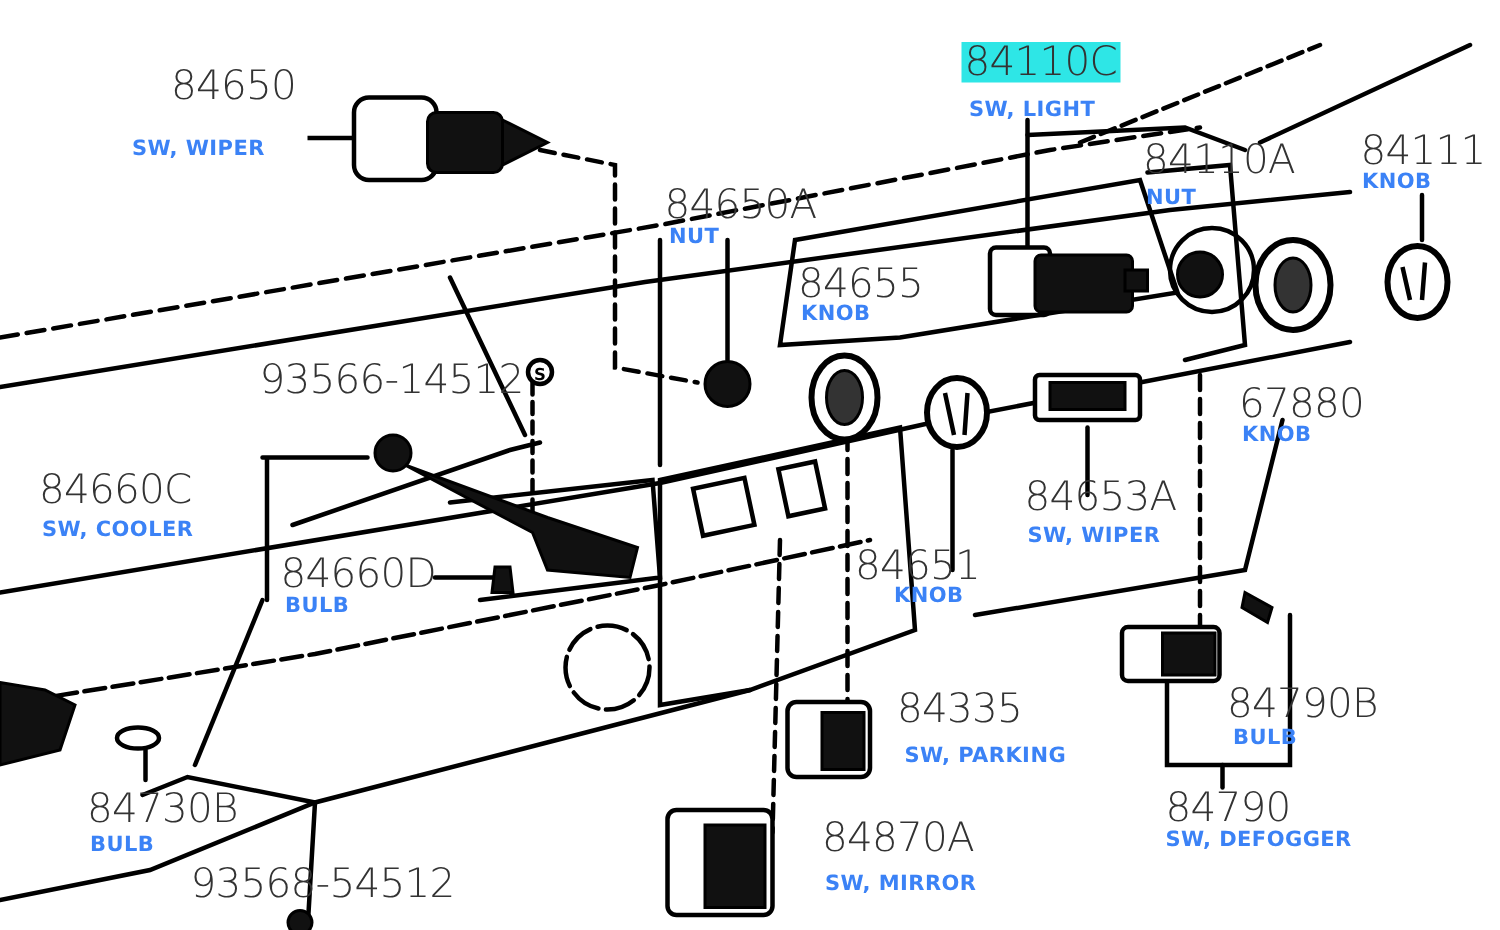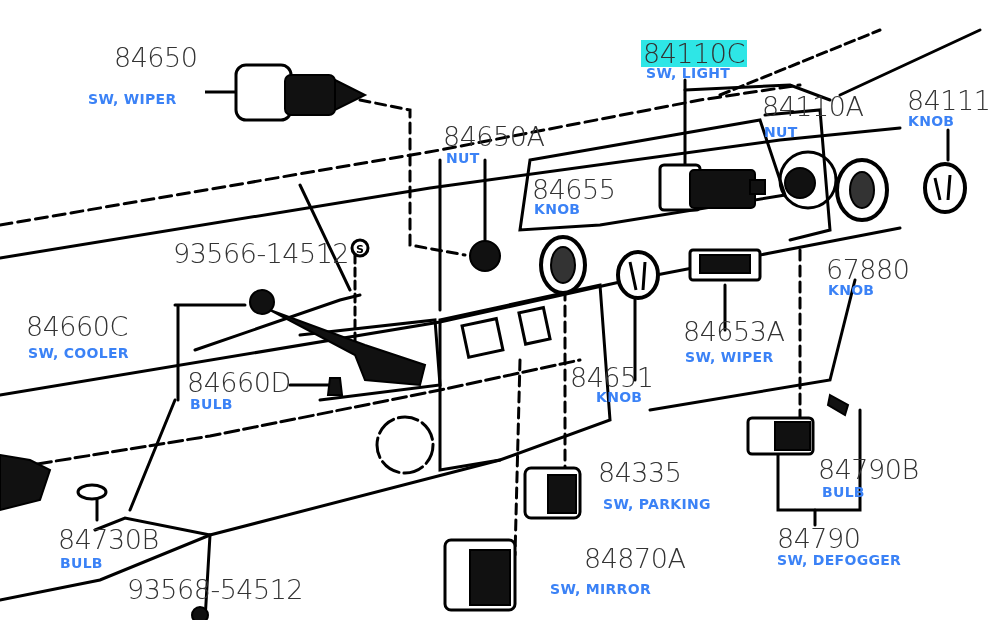--- a/index.html
+++ b/index.html
@@ -1,20 +1,20 @@
 <!DOCTYPE html>
 <html><head>
 <meta charset="utf-8">
 <style>
   html, body { margin:0; padding:0; background:#ffffff; }
   body { width:1000px; height:620px; position:relative; overflow:hidden; font-family:"DejaVu Sans", sans-serif; }
   #canvas { position:absolute; left:0; top:0; width:1000px; height:620px; }
   .pn { position:absolute; font-family:"DejaVu Sans", sans-serif; font-weight:200; font-size:27px; color:#333; letter-spacing:-0.5px; line-height:1; white-space:nowrap; }
   .desc { position:absolute; font-family:"DejaVu Sans", sans-serif; font-weight:bold; font-size:14px; color:#3b82f6; line-height:1; white-space:nowrap; letter-spacing:0.3px; }
-  .hl { background:#2ee6e6; padding:0 2px;margin-top:12px; }
+  .hl { background:#2ee6e6; padding:0 2px; }
 </style>
 </head>
 <body>
 
 <svg id="canvas" viewBox="0 0 1000 620" xmlns="http://www.w3.org/2000/svg">
   <g stroke="#000" stroke-width="3" fill="none" stroke-linecap="round">
 
     <path d="M0 225 L440 150 L700 100 L800 85" stroke-dasharray="12 6"></path>
     <path d="M0 258 L430 188 L780 140 L900 128"></path>
     <path d="M0 395 L440 322 L620 282 L900 228"></path>
@@ -145,19 +145,19 @@
 
 <div class="pn" style="left:598px;top:459px;">84335</div>
 <div class="desc" style="left:603px;top:497px;">SW, PARKING</div>
 
 <div class="pn" style="left:818px;top:456px;">84790B</div>
 <div class="desc" style="left:822px;top:485px;">BULB</div>
 
 <div class="pn" style="left:58px;top:526px;">84730B</div>
 <div class="desc" style="left:60px;top:556px;">BULB</div>
 
-<div class="pn" style="left:548px;top:545px;margin-left:36px;">84870A</div>
+<div class="pn" style="left:548px;top:545px;">84870A</div>
 <div class="desc" style="left:550px;top:582px;">SW, MIRROR</div>
 
 <div class="pn" style="left:777px;top:525px;">84790</div>
 <div class="desc" style="left:777px;top:553px;">SW, DEFOGGER</div>
 
 <div class="pn" style="left:127px;top:576px;">93568-54512</div>
 
 </body></html>

